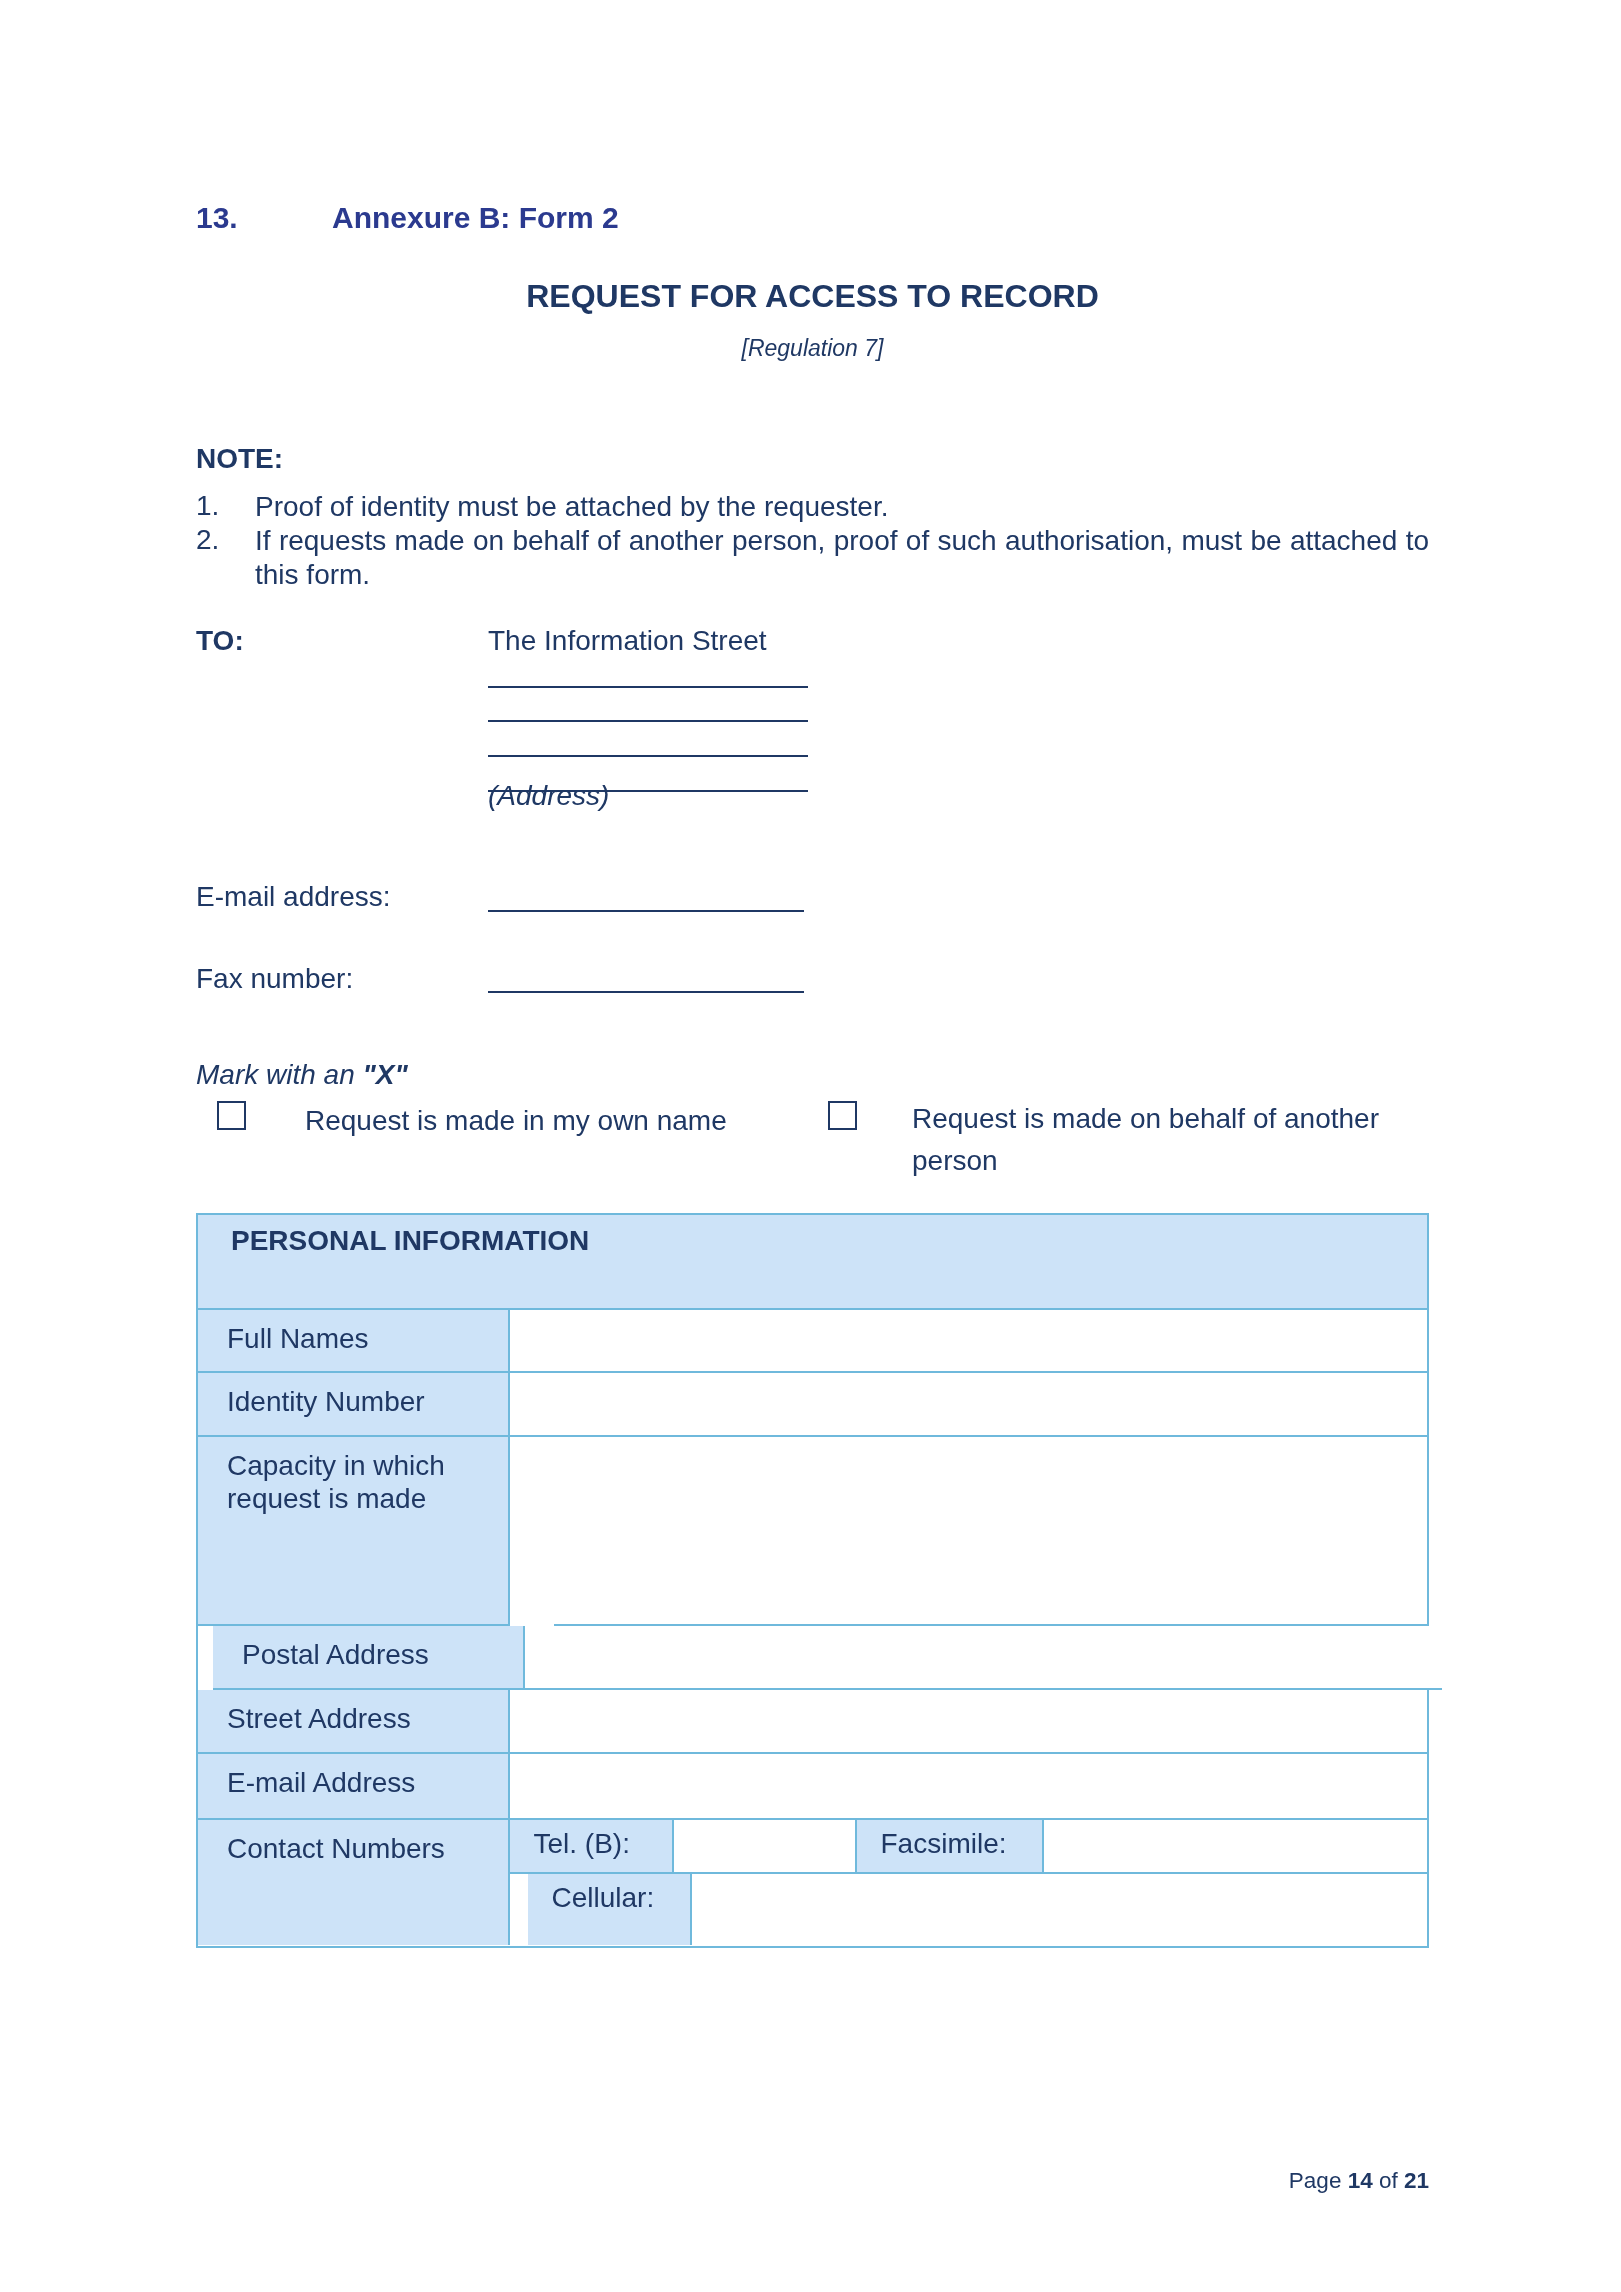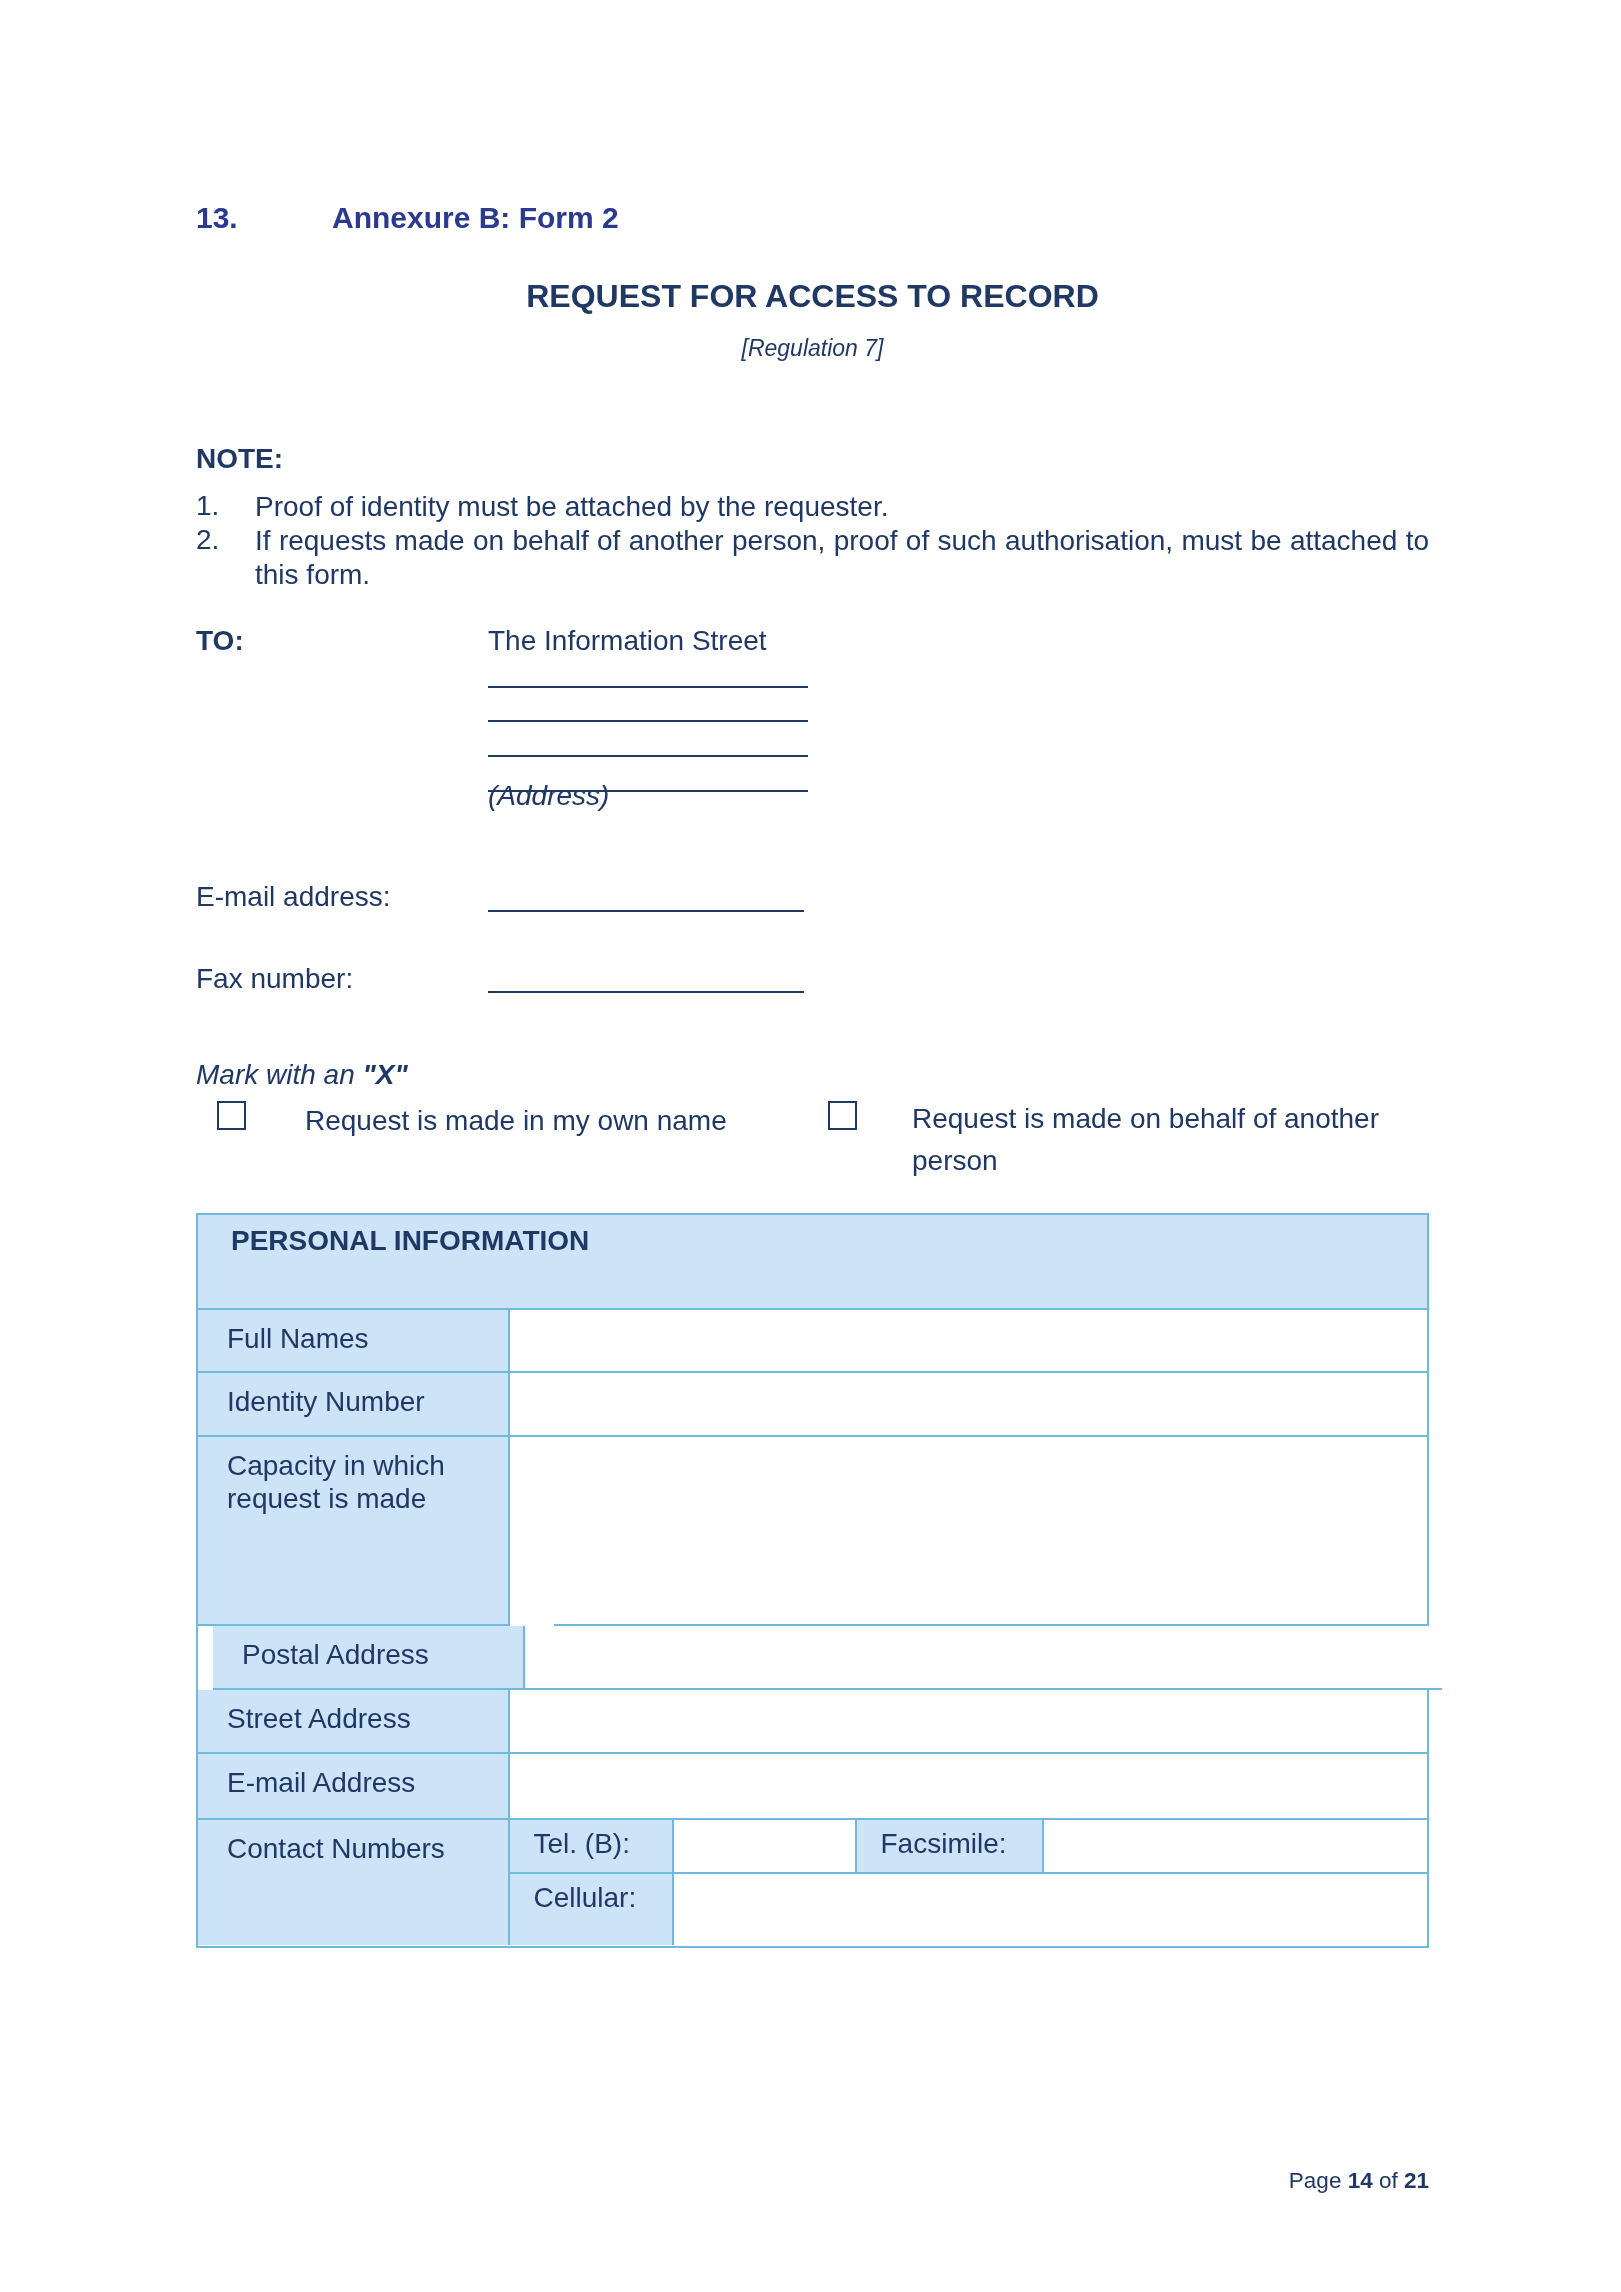--- a/index.html
+++ b/index.html
@@ -66,21 +66,21 @@
   .h-fullnames{height:63px;}
   .h-identity{height:64px;}
   .h-capacity{height:189px;gap:44px;}
   .h-postal{height:64px;margin-left:15px;}
   .h-street{height:64px;}
   .h-email{height:66px;}
   .h-contact{height:125px;}
   .contact-right{flex:1 1 auto;display:flex;flex-direction:column;}
   .contact-subrow{display:flex;width:100%;}
   .sub1{height:59px;}
-  .sub2{height:77px;}
+  .sub2{height:77px;padding-left:18px;}
   .sub-label{
     background:var(--table-fill);
     border-right:2px solid var(--table-border);
     padding:7.8px 0 0 23.5px;
   }
   .w-tel-label{width:164px;flex:0 0 164px;}
   .w-tel-value{width:183px;flex:0 0 183px;border-right:2px solid var(--table-border);background:#fff;}
   .w-fax-label{width:187px;flex:0 0 187px;}
   .w-fax-value{flex:1 1 auto;background:#fff;}
   .w-cell-label{width:164px;flex:0 0 164px;}

